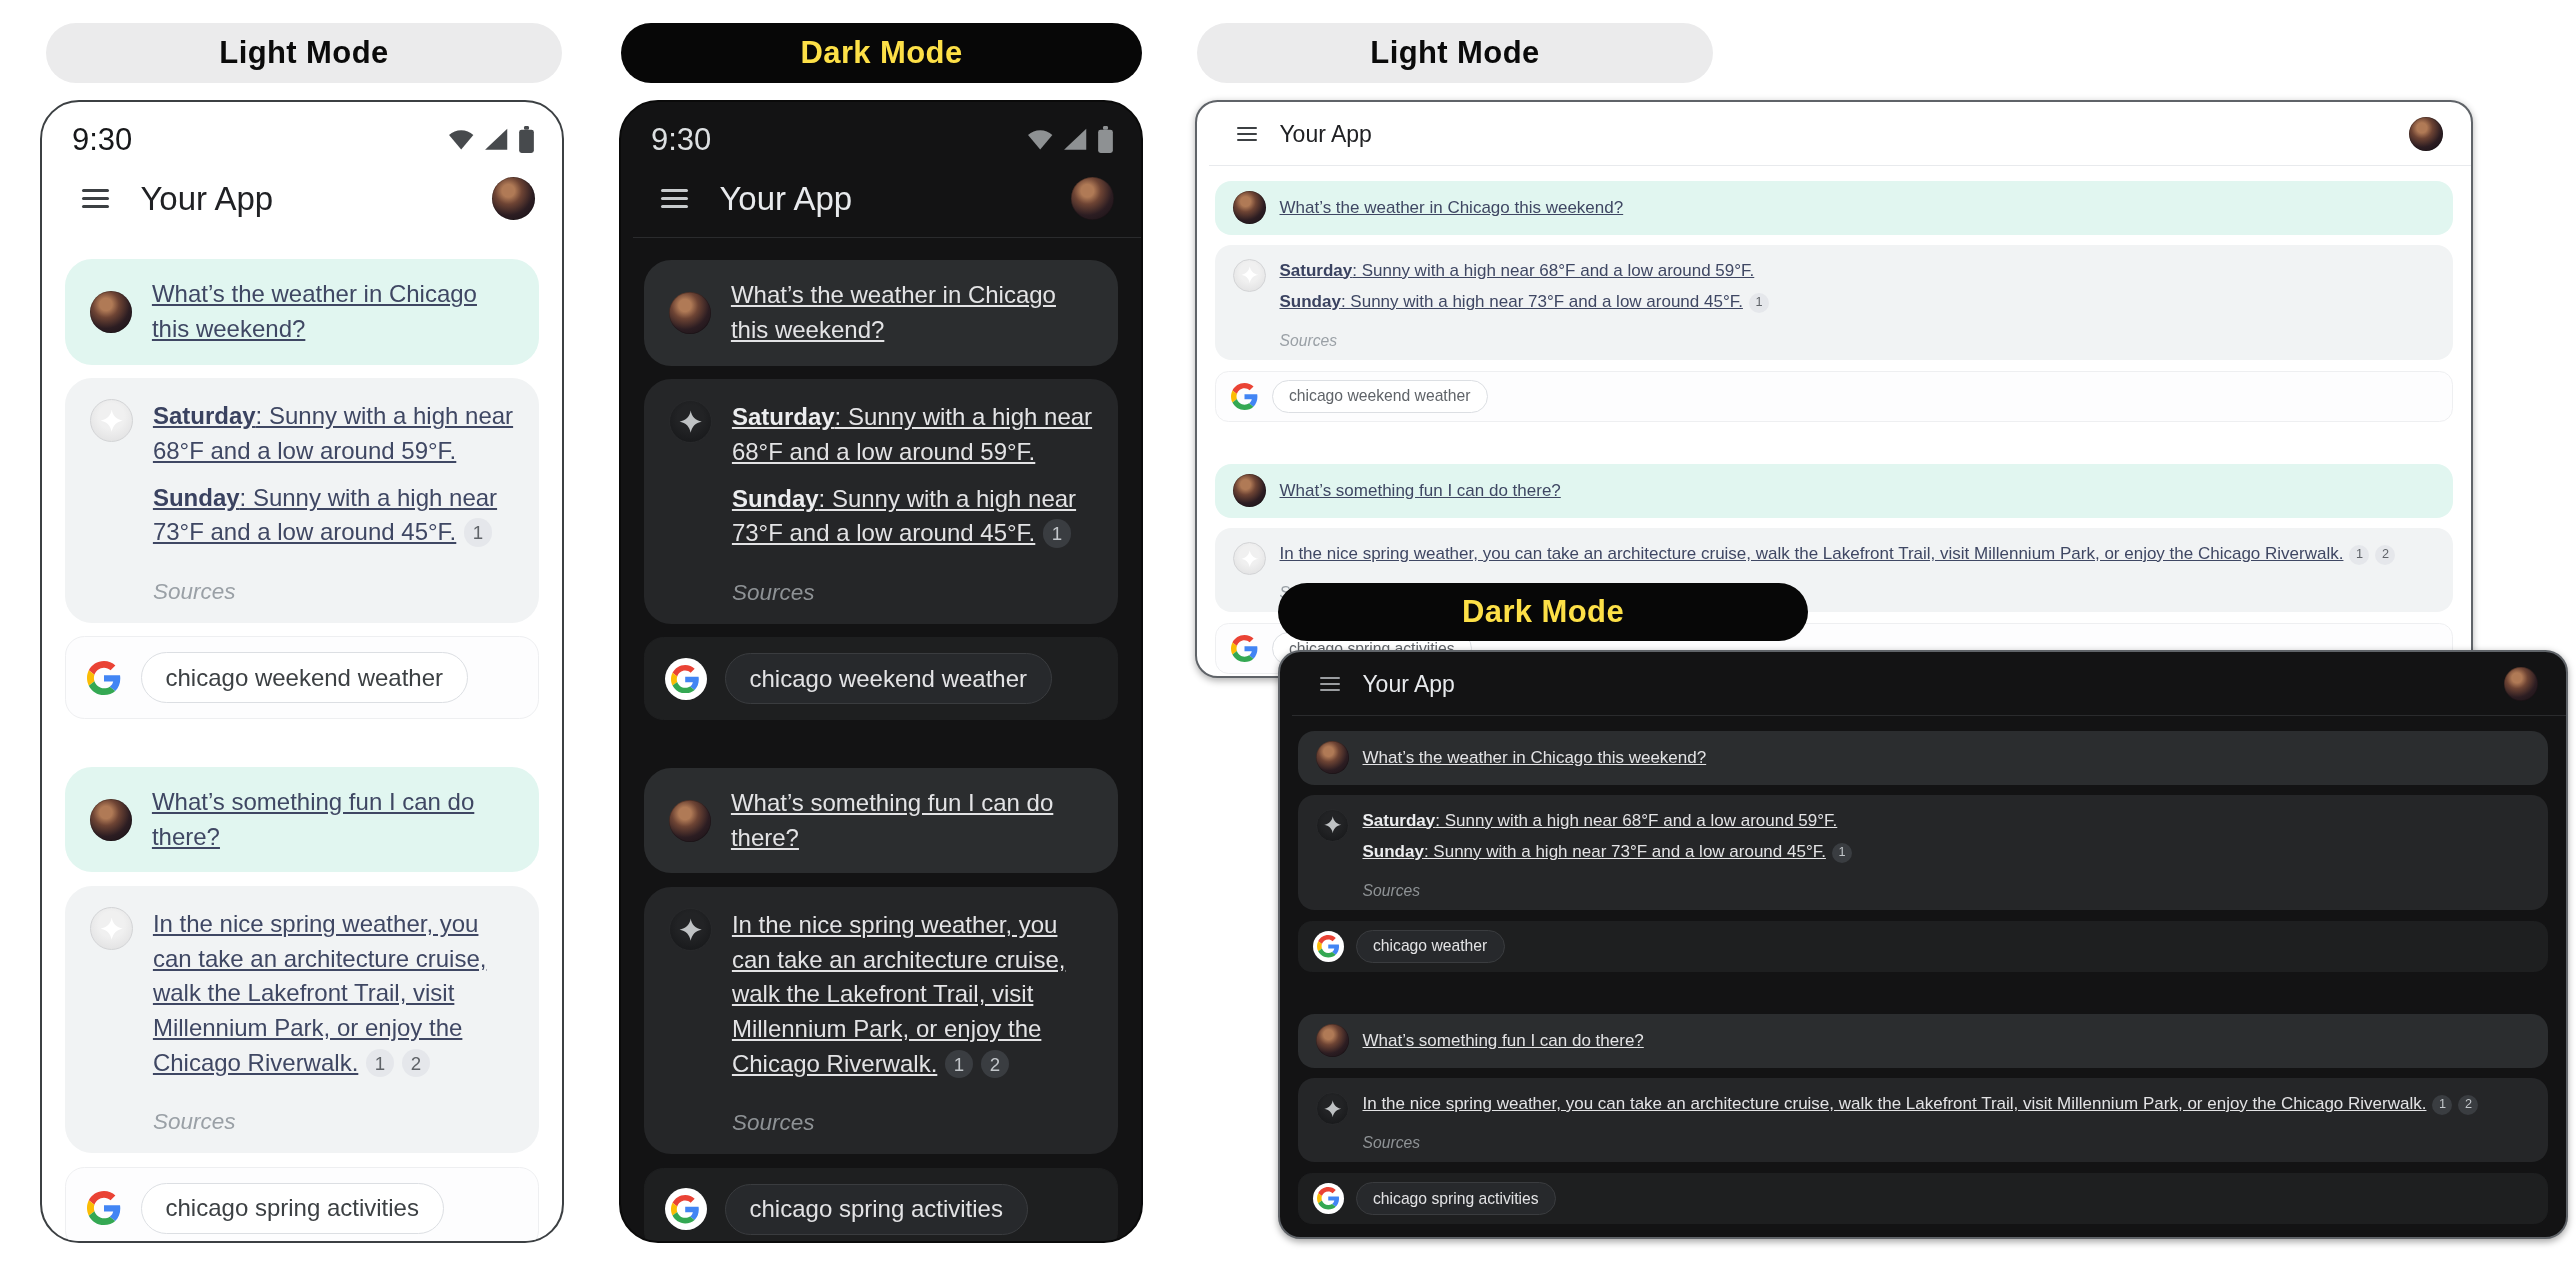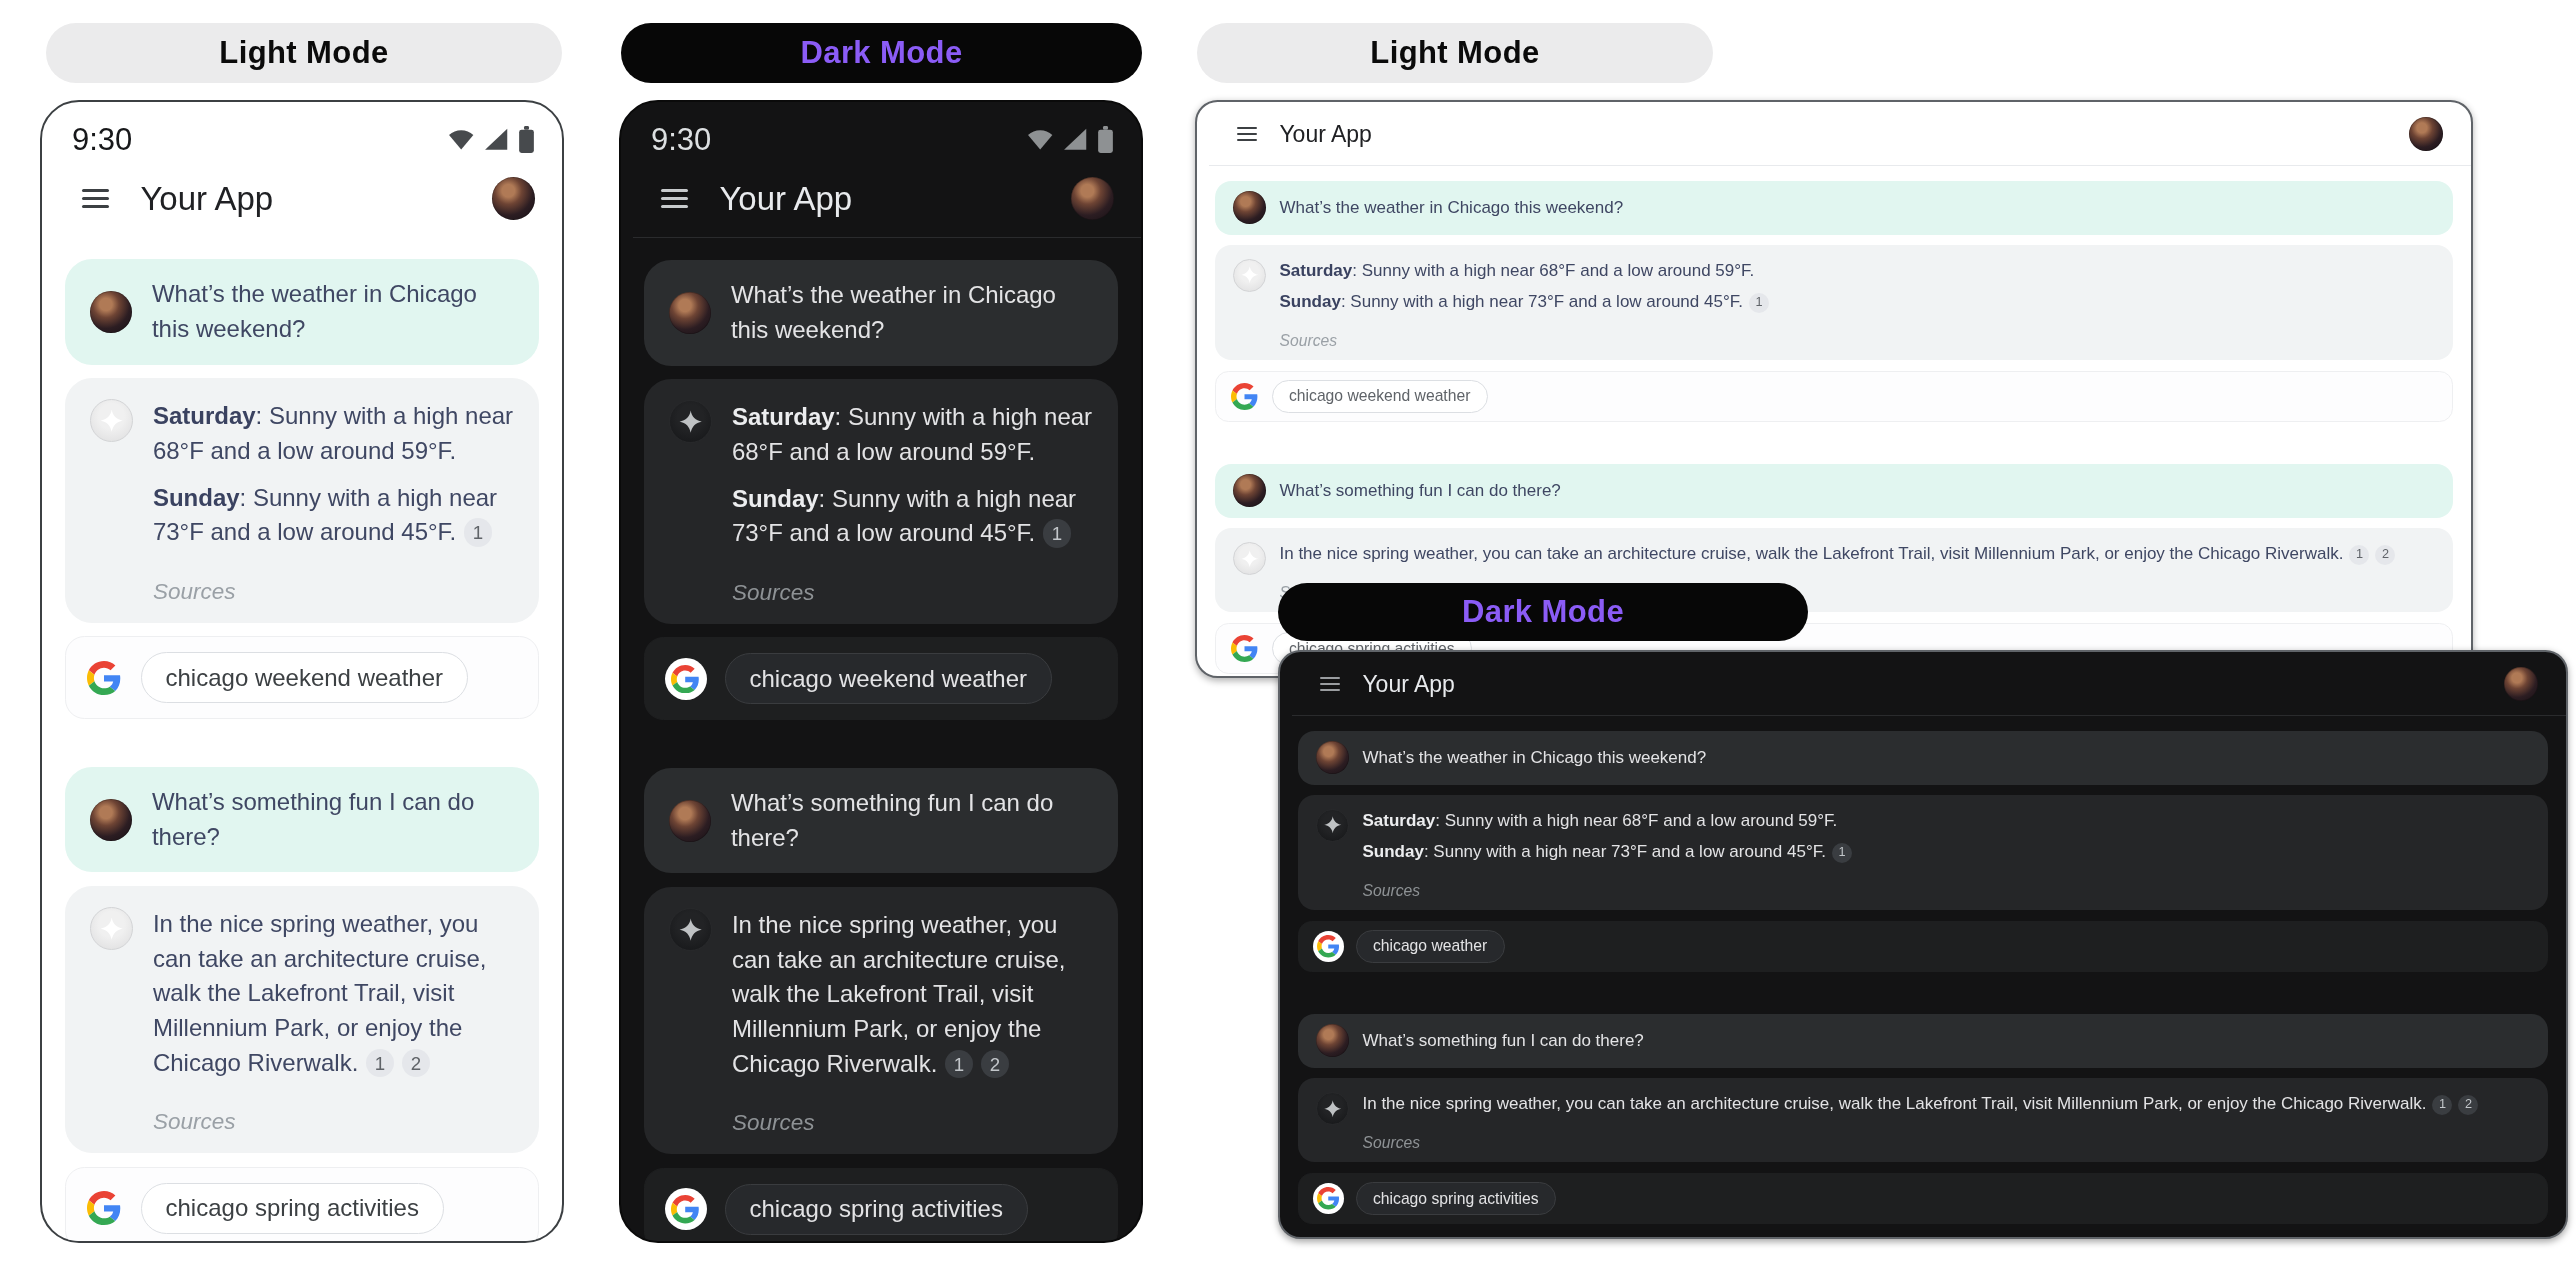--- a/index.html
+++ b/index.html
@@ -5,21 +5,21 @@
   * { margin:0; padding:0; box-sizing:border-box; }
   html,body { width:2576px; height:1265px; background:#ffffff;
     font-family:"Liberation Sans", sans-serif; overflow:hidden; }
   .canvas { position:relative; width:2576px; height:1187px; }
 
   
   .mode-pill { position:absolute; height:60px; border-radius:31px;
     display:flex; align-items:center; justify-content:center;
     font-size:31px; font-weight:bold; letter-spacing:0.4px; }
   .mode-pill.light { background:#EBEBEC; color:#0B0B0B; }
-  .mode-pill.dark  { background:#070707; color:#8b5cf6; }
+  .mode-pill.dark  { background:#070707; color:#fde047; }
   #label-phone-light { left:46px;  top:23px; width:516px; }
   #label-phone-dark  { left:621px; top:23px; width:521px; }
   #label-tablet-light{ left:1197px;top:23px; width:516px; }
   #label-tablet-dark { left:1278px;top:583px; width:530px; height:58px; z-index:30; }
 
   
   .frame { position:absolute; overflow:hidden; }
   .phone { width:524px; height:1143px; border-radius:39px; }
   #phone-light { left:40px; top:100px; background:#ffffff; border:2.2px solid #3C4043; z-index:10; }
   #phone-dark  { left:619px; top:100px; background:#131314; border:2.2px solid #0A0A0A; z-index:10; }
@@ -69,21 +69,21 @@
   .bubble { border-radius:27px; display:flex; }
   .tablet .bubble { border-radius:16.5px; }
   .user-bubble { align-items:center; gap:19.5px; padding:18px 25.4px; background:#E1F6F0; }
   .ai-bubble   { align-items:flex-start; gap:19.5px; padding:21px 25.4px 18px 25.4px; background:#F1F3F4; }
   .tablet .user-bubble { gap:13.5px; padding:10.5px 18px; }
   .tablet .ai-bubble   { gap:13.5px; padding:13.5px 18px 10.5px 18px; }
   .phone-dark .user-bubble, .tablet-dark .user-bubble { background:#2B2D2F; }
   .phone-dark .ai-bubble,   .tablet-dark .ai-bubble   { background:#252628; }
   .msg-avatar { width:42px; height:42px; flex:0 0 auto; }
   .tablet .msg-avatar { width:33px; height:33px; }
-  .msg-text { font-size:24px; line-height:1.45; color:#3F4763; }
+  .msg-text { font-size:24px; line-height:1.45; color:#3F4763;text-decoration:underline; }
   .tablet .msg-text { font-size:17px; line-height:1.4; }
   .phone-dark .msg-text, .tablet-dark .msg-text { color:#E3E3E5; }
   .msg-text b { font-weight:bold; color:#3A4260; }
   .phone-dark .msg-text b, .tablet-dark .msg-text b { color:#ECEDEF; }
   .ai-col { display:flex; flex-direction:column; gap:12px; }
   .tablet .ai-col { gap:7.5px; }
   .sources { font-size:22.5px; color:#9AA0A6; margin-top:16.5px; cursor:pointer;font-style:italic; }
   .tablet .sources { font-size:15.7px; margin-top:10.5px; }
   .phone-dark .sources, .tablet-dark .sources { color:#8E9295; }
 

